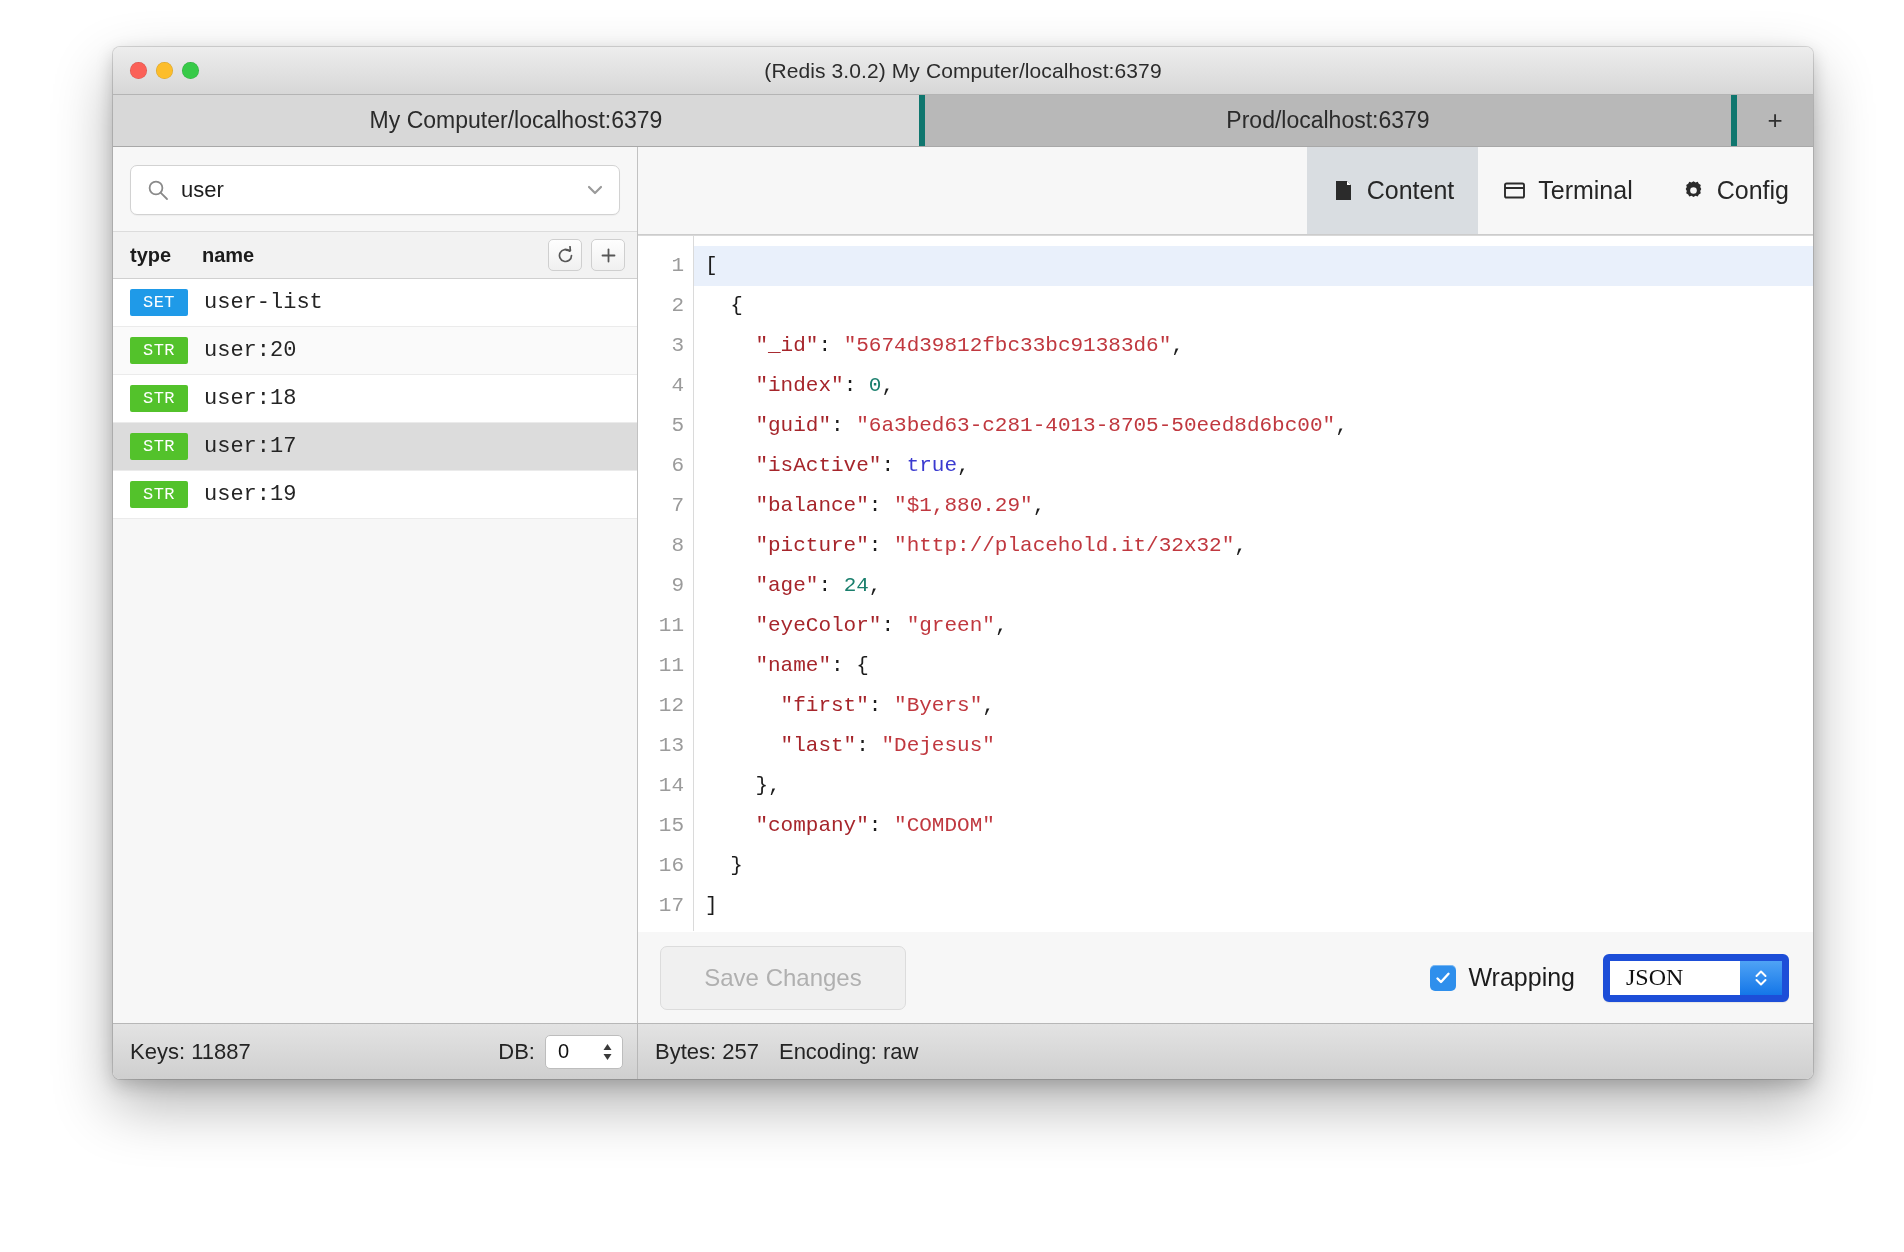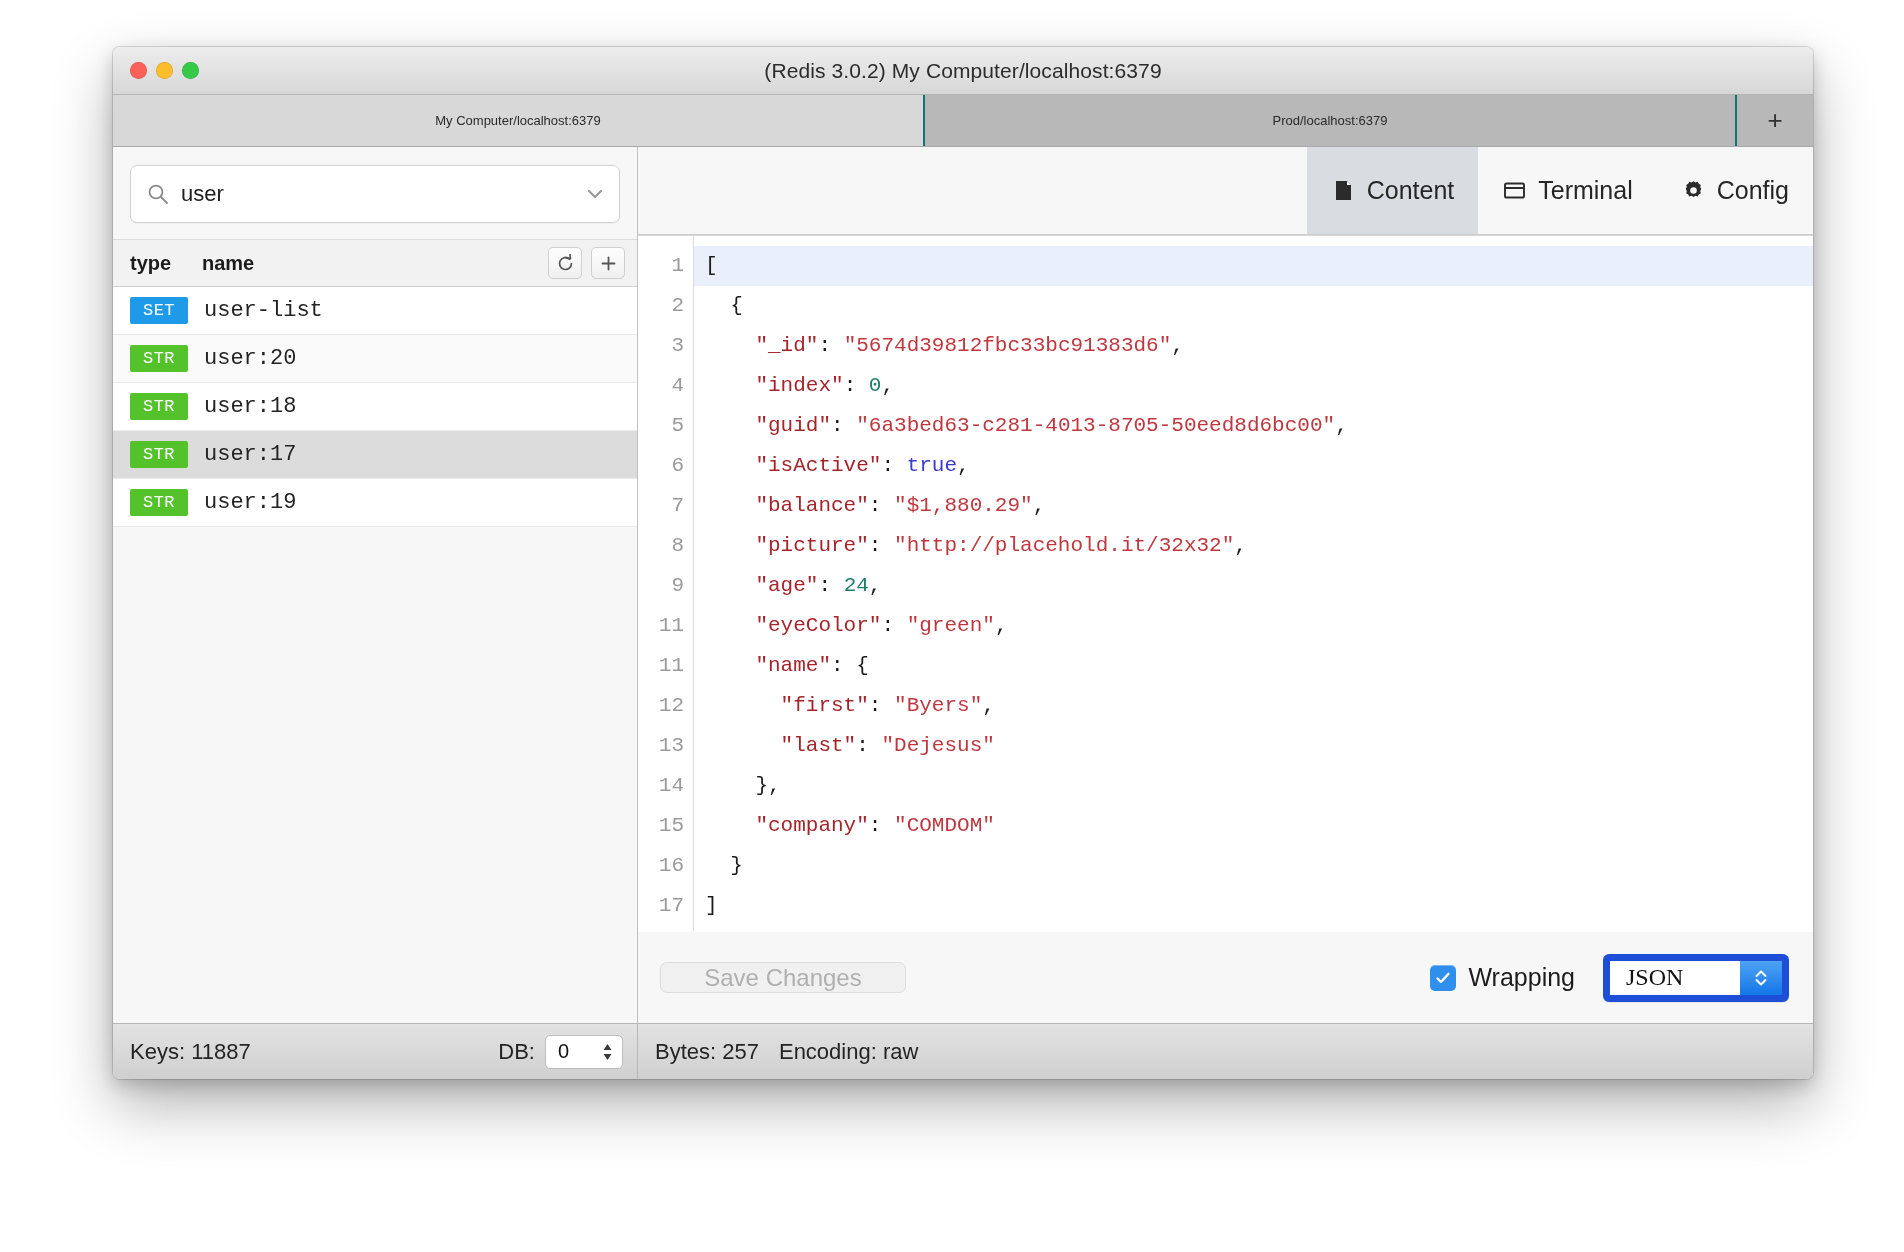--- a/index.html
+++ b/index.html
@@ -57,23 +57,23 @@
   
   .tabbar {
     height: 52px;
     display: flex;
     background: #c0c0c0;
     border-bottom: 1px solid #a8a8a8;
     flex: none;
   }
   .tab {
     display: flex; align-items: center; justify-content: center;
-    font-size: 13px;
+    font-size: 23px;
     color: #2b2b2b;
-    border-right: 2px solid #0f766e;
+    border-right: 6px solid #0f766e;
     cursor: default;
     flex: 1 1 0;
   }
   .tab.active { background: #d8d8d8; }
   .tab.inactive { background: #b8b8b8; }
   .tab-add {
     width: 76px;
     display: flex; align-items: center; justify-content: center;
     background: #b8b8b8;
     font-size: 26px; color: #313131;
@@ -94,21 +94,21 @@
     display: flex; flex-direction: column;
     border-right: 1px solid #c2c2c2;
     background: #f7f7f7;
     min-height: 0;
   }
   .search-wrap {
     padding: 18px 17px 16px 17px;
     flex: none;
   }
   .search-box {
-    height: 58px;
+    height: 50px;
     background: #ffffff;
     border: 1px solid #d2d2d2;
     border-radius: 7px;
     display: flex; align-items: center;
     padding: 0 14px 0 16px;
     box-shadow: 0 1px 1px rgba(0,0,0,0.04);
   }
   .search-icon { width: 22px; height: 22px; flex: none; margin-right: 12px; }
   .search-value {
     flex: 1 1 auto;
@@ -236,21 +236,21 @@
   .p   { color: #1c1c1c; }
   
   .editbar {
     height: 92px; flex: none;
     background: #f7f7f7;
     border-top: 1px solid #ffffff;
     display: flex; align-items: center;
     padding: 0 24px 0 22px;
   }
   .savebtn {
-    width: 246px; height: 31px;
+    width: 246px; height: 64px;
     border: 1px solid #dcdcdc;
     border-radius: 7px;
     background: #f0f0f0;
     color: #b0b0b0;
     font-size: 24px;
     display: flex; align-items: center; justify-content: center;
     cursor: default;
   }
   .spacer { flex: 1 1 auto; }
   .wrapchk { display: flex; align-items: center; gap: 12px; margin-right: 28px; }

